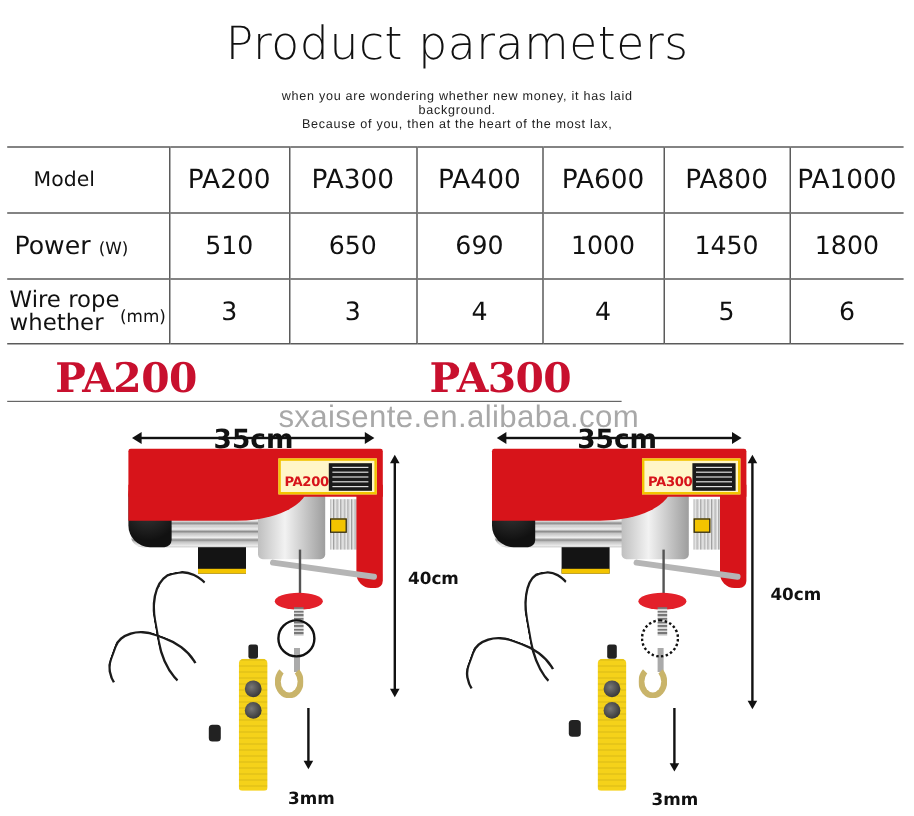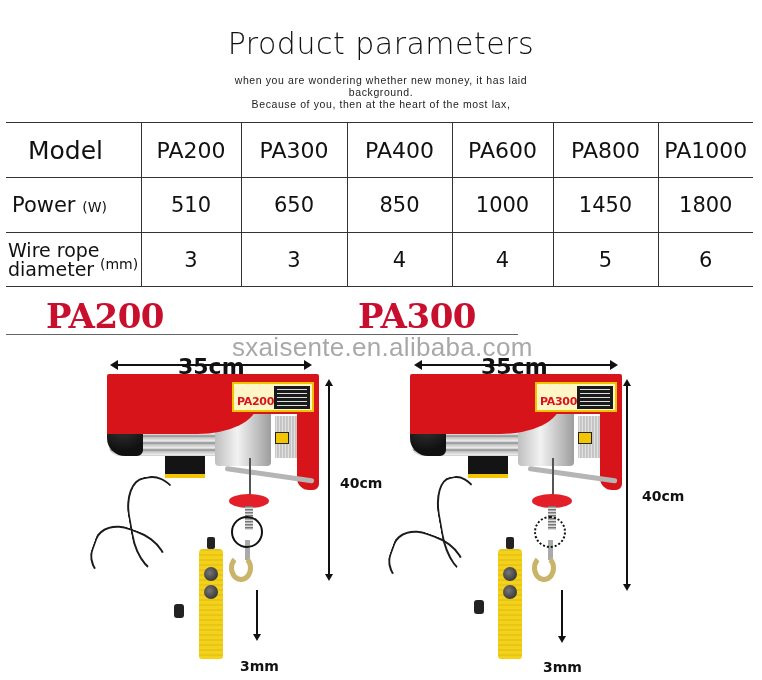--- a/index.html
+++ b/index.html
@@ -1,22 +1,22 @@
 <!DOCTYPE html>
 <html><head>
   <meta charset="utf-8">
   <style>
     * { box-sizing: border-box; margin: 0; padding: 0; }
     html, body { width: 762px; height: 680px; background: #ffffff; overflow: hidden; }
     body { position: relative; font-family: "DejaVu Sans", sans-serif; color: #111; }
 
     .title {
       position: absolute; left: 0; top: 14px; width: 762px; text-align: center;
-      font-family: "DejaVu Sans", sans-serif; font-size: 30px; font-weight: 300;
-      letter-spacing: 0.5px; color: #111; margin-top: 12px;
+      font-family: "DejaVu Sans", sans-serif; font-size: 38px; font-weight: 300;
+      letter-spacing: 0.5px; color: #111;
     }
     .subtitle {
       position: absolute; left: 170px; top: 74px; width: 422px; text-align: center;
       font-family: "Liberation Sans", sans-serif; font-size: 10.5px; line-height: 12px;
       letter-spacing: 0.6px; color: #222;
     }
 
     
     .spec-table {
       position: absolute; left: 6px; top: 122px; width: 747px;
@@ -27,21 +27,21 @@
       border-left: 1.5px solid #333;
       text-align: center; vertical-align: middle;
       font-family: "DejaVu Sans", sans-serif; color: #111;
       padding: 0;
     }
     .spec-table td:first-child { border-left: none; }
     .spec-table tr.row-model td { height: 55px; font-size: 22px; }
     .spec-table tr.row-power td { height: 55px; font-size: 21px; }
     .spec-table tr.row-wire td { height: 54px; font-size: 21px; }
     .spec-table td.label { text-align: left; padding-left: 6px; font-size: 22px; }
-    .spec-table tr.row-model td.label { padding-left: 22px; font-size: 25px; }
+    .spec-table tr.row-model td.label { padding-left: 22px; font-size: 17px; }
     .unit { font-size: 14px; }
     .wire-label { position: relative; display: block; line-height: 19px; font-size: 19px; }
     .wire-label .unit-sup { position: absolute; left: 92px; top: 14px; font-size: 14px; }
 
     .divider { position: absolute; left: 6px; top: 334px; width: 512px; height: 1px; background: #666; }
 
     .model-heading {
       position: absolute; font-family: "DejaVu Serif", serif; font-weight: bold;
       font-size: 34px; color: #c8102e; letter-spacing: -0.5px;
     }
@@ -207,30 +207,30 @@
     <td>PA800</td>
     <td>PA1000</td>
   </tr>
   <tr class="row-power">
     <td class="label">
       <span>Power</span>
       <span class="unit">(W)</span>
     </td>
     <td>510</td>
     <td>650</td>
-    <td>850</td>
+    <td>690</td>
     <td>1000</td>
     <td>1450</td>
     <td>1800</td>
   </tr>
   <tr class="row-wire">
     <td class="label" style="padding-left:2px">
       <span class="wire-label">
         <span style="display:block">Wire rope</span>
-        <span style="display:block">diameter</span>
+        <span style="display:block">whether</span>
         <span class="unit-sup">(mm)</span>
       </span>
     </td>
     <td>3</td>
     <td>3</td>
     <td>4</td>
     <td>4</td>
     <td>5</td>
     <td>6</td>
   </tr>

